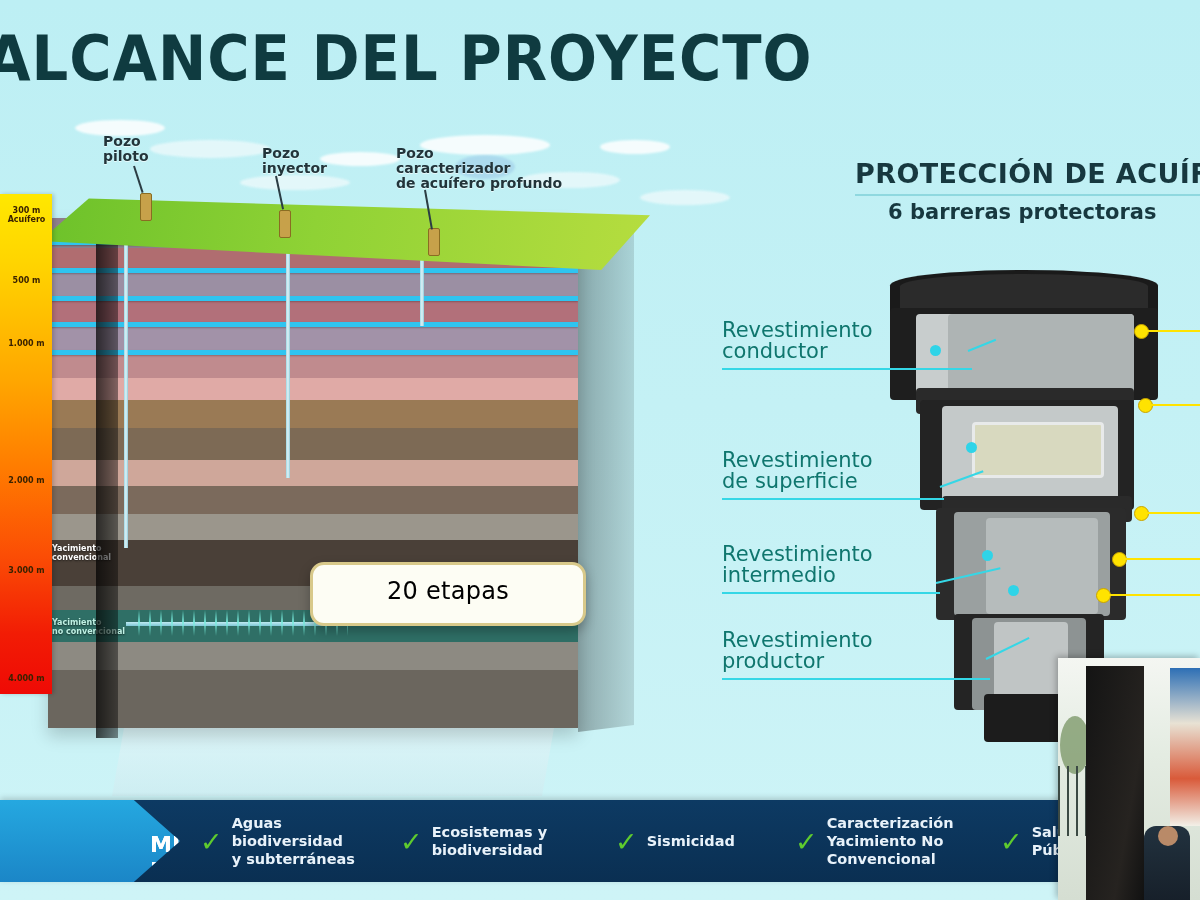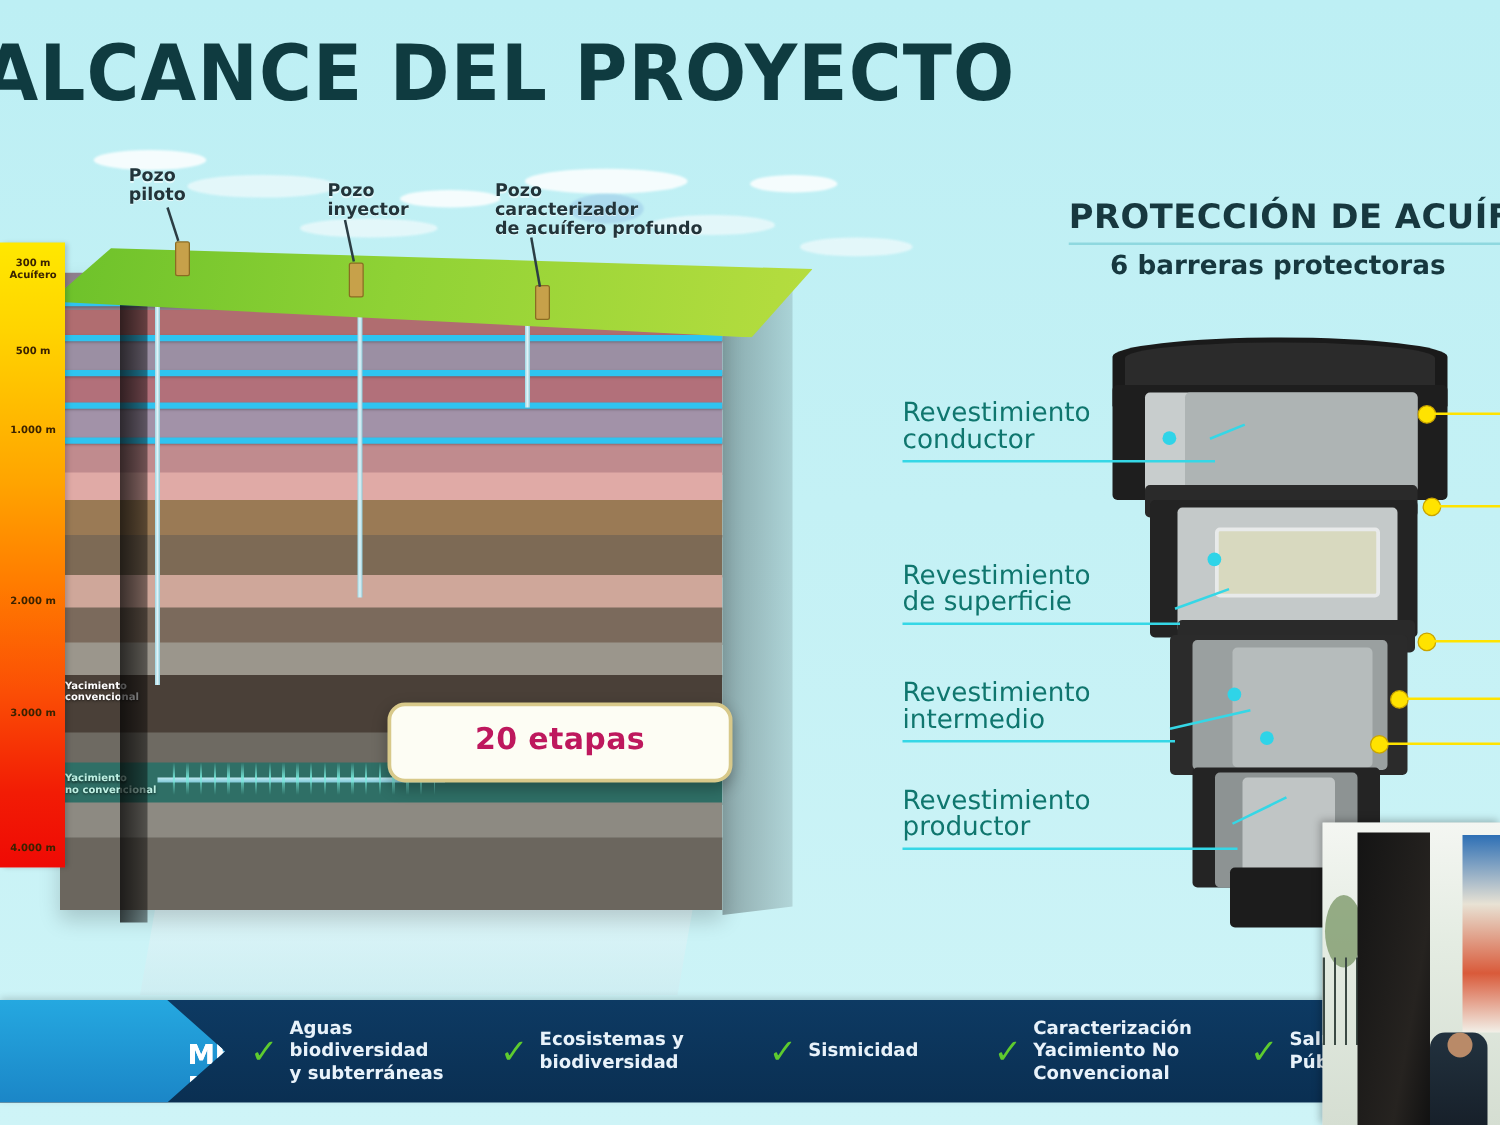--- a/index.html
+++ b/index.html
@@ -70,21 +70,21 @@
   
   .wlab{position:absolute;color:#22343a;font-size:14px;font-weight:bold;line-height:15px;
         font-family:"DejaVu Sans",sans-serif;text-shadow:0 1px 0 rgba(255,255,255,.6);}
   .leader{position:absolute;background:#2b3d44;width:2px;transform-origin:top center;}
 
   
   .callout{position:absolute;left:310px;top:382px;width:250px;
            background:#fdfdf4;border:3px solid #d8c98a;border-radius:14px;
            padding:12px 10px 14px;text-align:center;
            box-shadow:0 5px 12px rgba(0,0,0,.28);}
-  .callout .big{font-size:24px;font-weight:bold;color:#be185d;
+  .callout .big{font-size:24px;font-weight:normal;color:#000000;
                 font-family:"DejaVu Sans",sans-serif;margin-bottom:4px;letter-spacing:.3px;}
   .callout .sm{font-size:13.5px;color:#4c6068;line-height:17px;
                font-family:"DejaVu Sans",sans-serif;font-weight:bold;}
 
   
   .rightpanel{position:absolute;left:700px;top:150px;width:500px;height:620px;}
   .rtitle{position:absolute;left:155px;top:8px;font-size:27px;font-weight:bold;
           color:#17383f;white-space:nowrap;font-family:"DejaVu Sans",sans-serif;
           letter-spacing:.4px;}
   .rrule{position:absolute;left:155px;top:44px;width:360px;height:2px;background:#8fd8df;}

